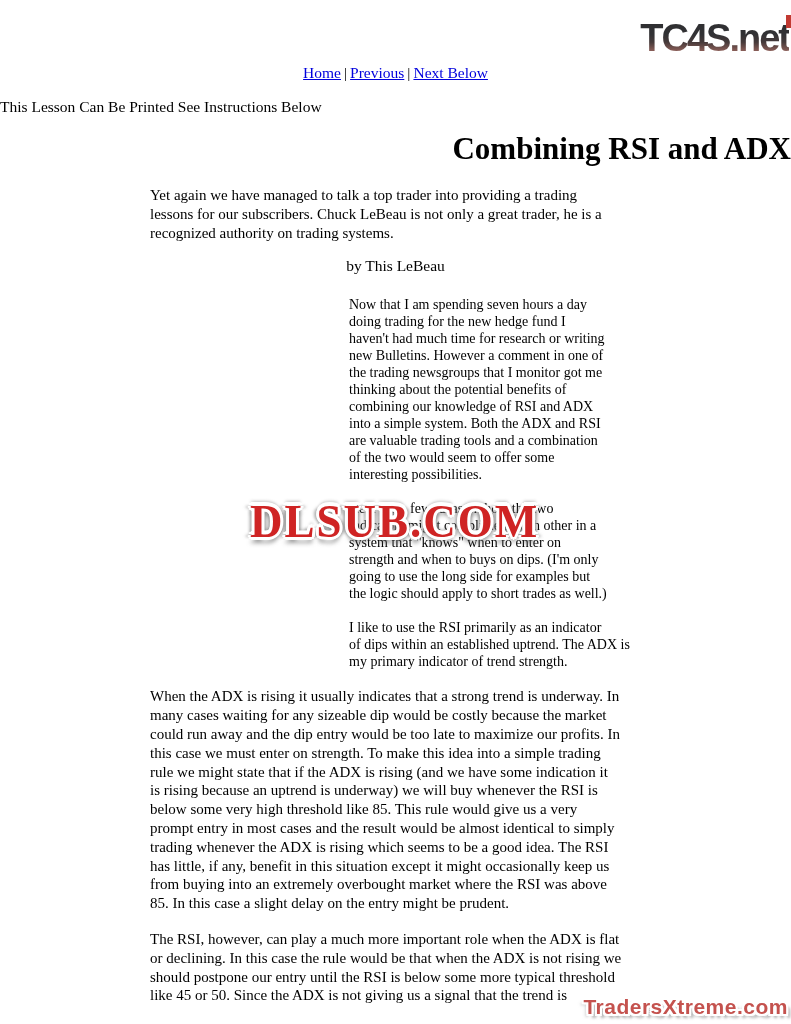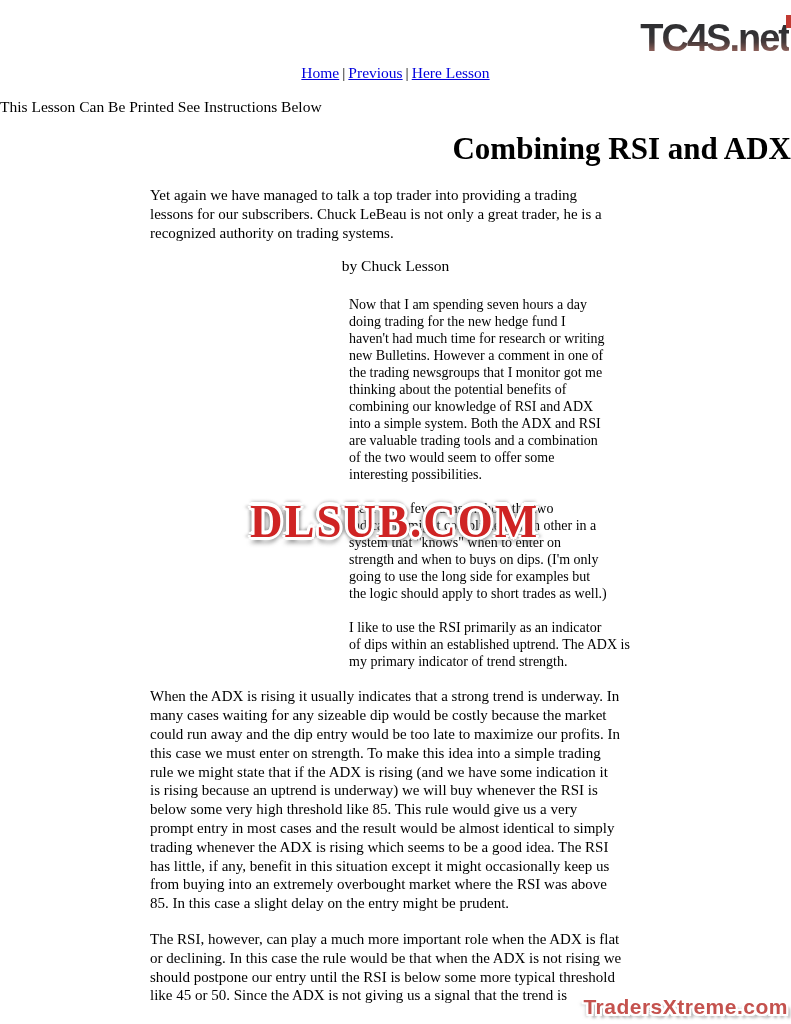--- a/index.html
+++ b/index.html
@@ -75,34 +75,34 @@
 <body>
 
 <div class="page">
 
   <div class="logo-row">
     <span class="logo">TC4S.net</span>
   </div>
   <div class="corner-mark"></div>
 
   <div class="nav">
-    <a>Home</a><span class="sep">|</span><a>Previous</a><span class="sep">|</span><a>Here Lesson</a>
+    <a>Home</a><span class="sep">|</span><a>Previous</a><span class="sep">|</span><a>Next Below</a>
   </div>
 
   <div class="note">This Lesson Can Be Printed See Instructions Below</div>
 
   <h1 class="title">Combining RSI and ADX</h1>
 
   <div class="content">
     <p class="body-par intro">Yet again we have managed to talk a top trader into providing a trading
 lessons for our subscribers. Chuck LeBeau is not only a great trader, he is a
 recognized authority on trading systems.</p>
   </div>
 
-  <div class="byline">by Chuck Lesson</div>
+  <div class="byline">by This LeBeau</div>
 
   <div class="content">
     <p class="quote quote-first">Now that I am spending seven hours a day
 doing trading for the new hedge fund I
 haven't had much time for research or writing
 new Bulletins. However a comment in one of
 the trading newsgroups that I monitor got me
 thinking about the potential benefits of
 combining our knowledge of RSI and ADX
 into a simple system. Both the ADX and RSI

